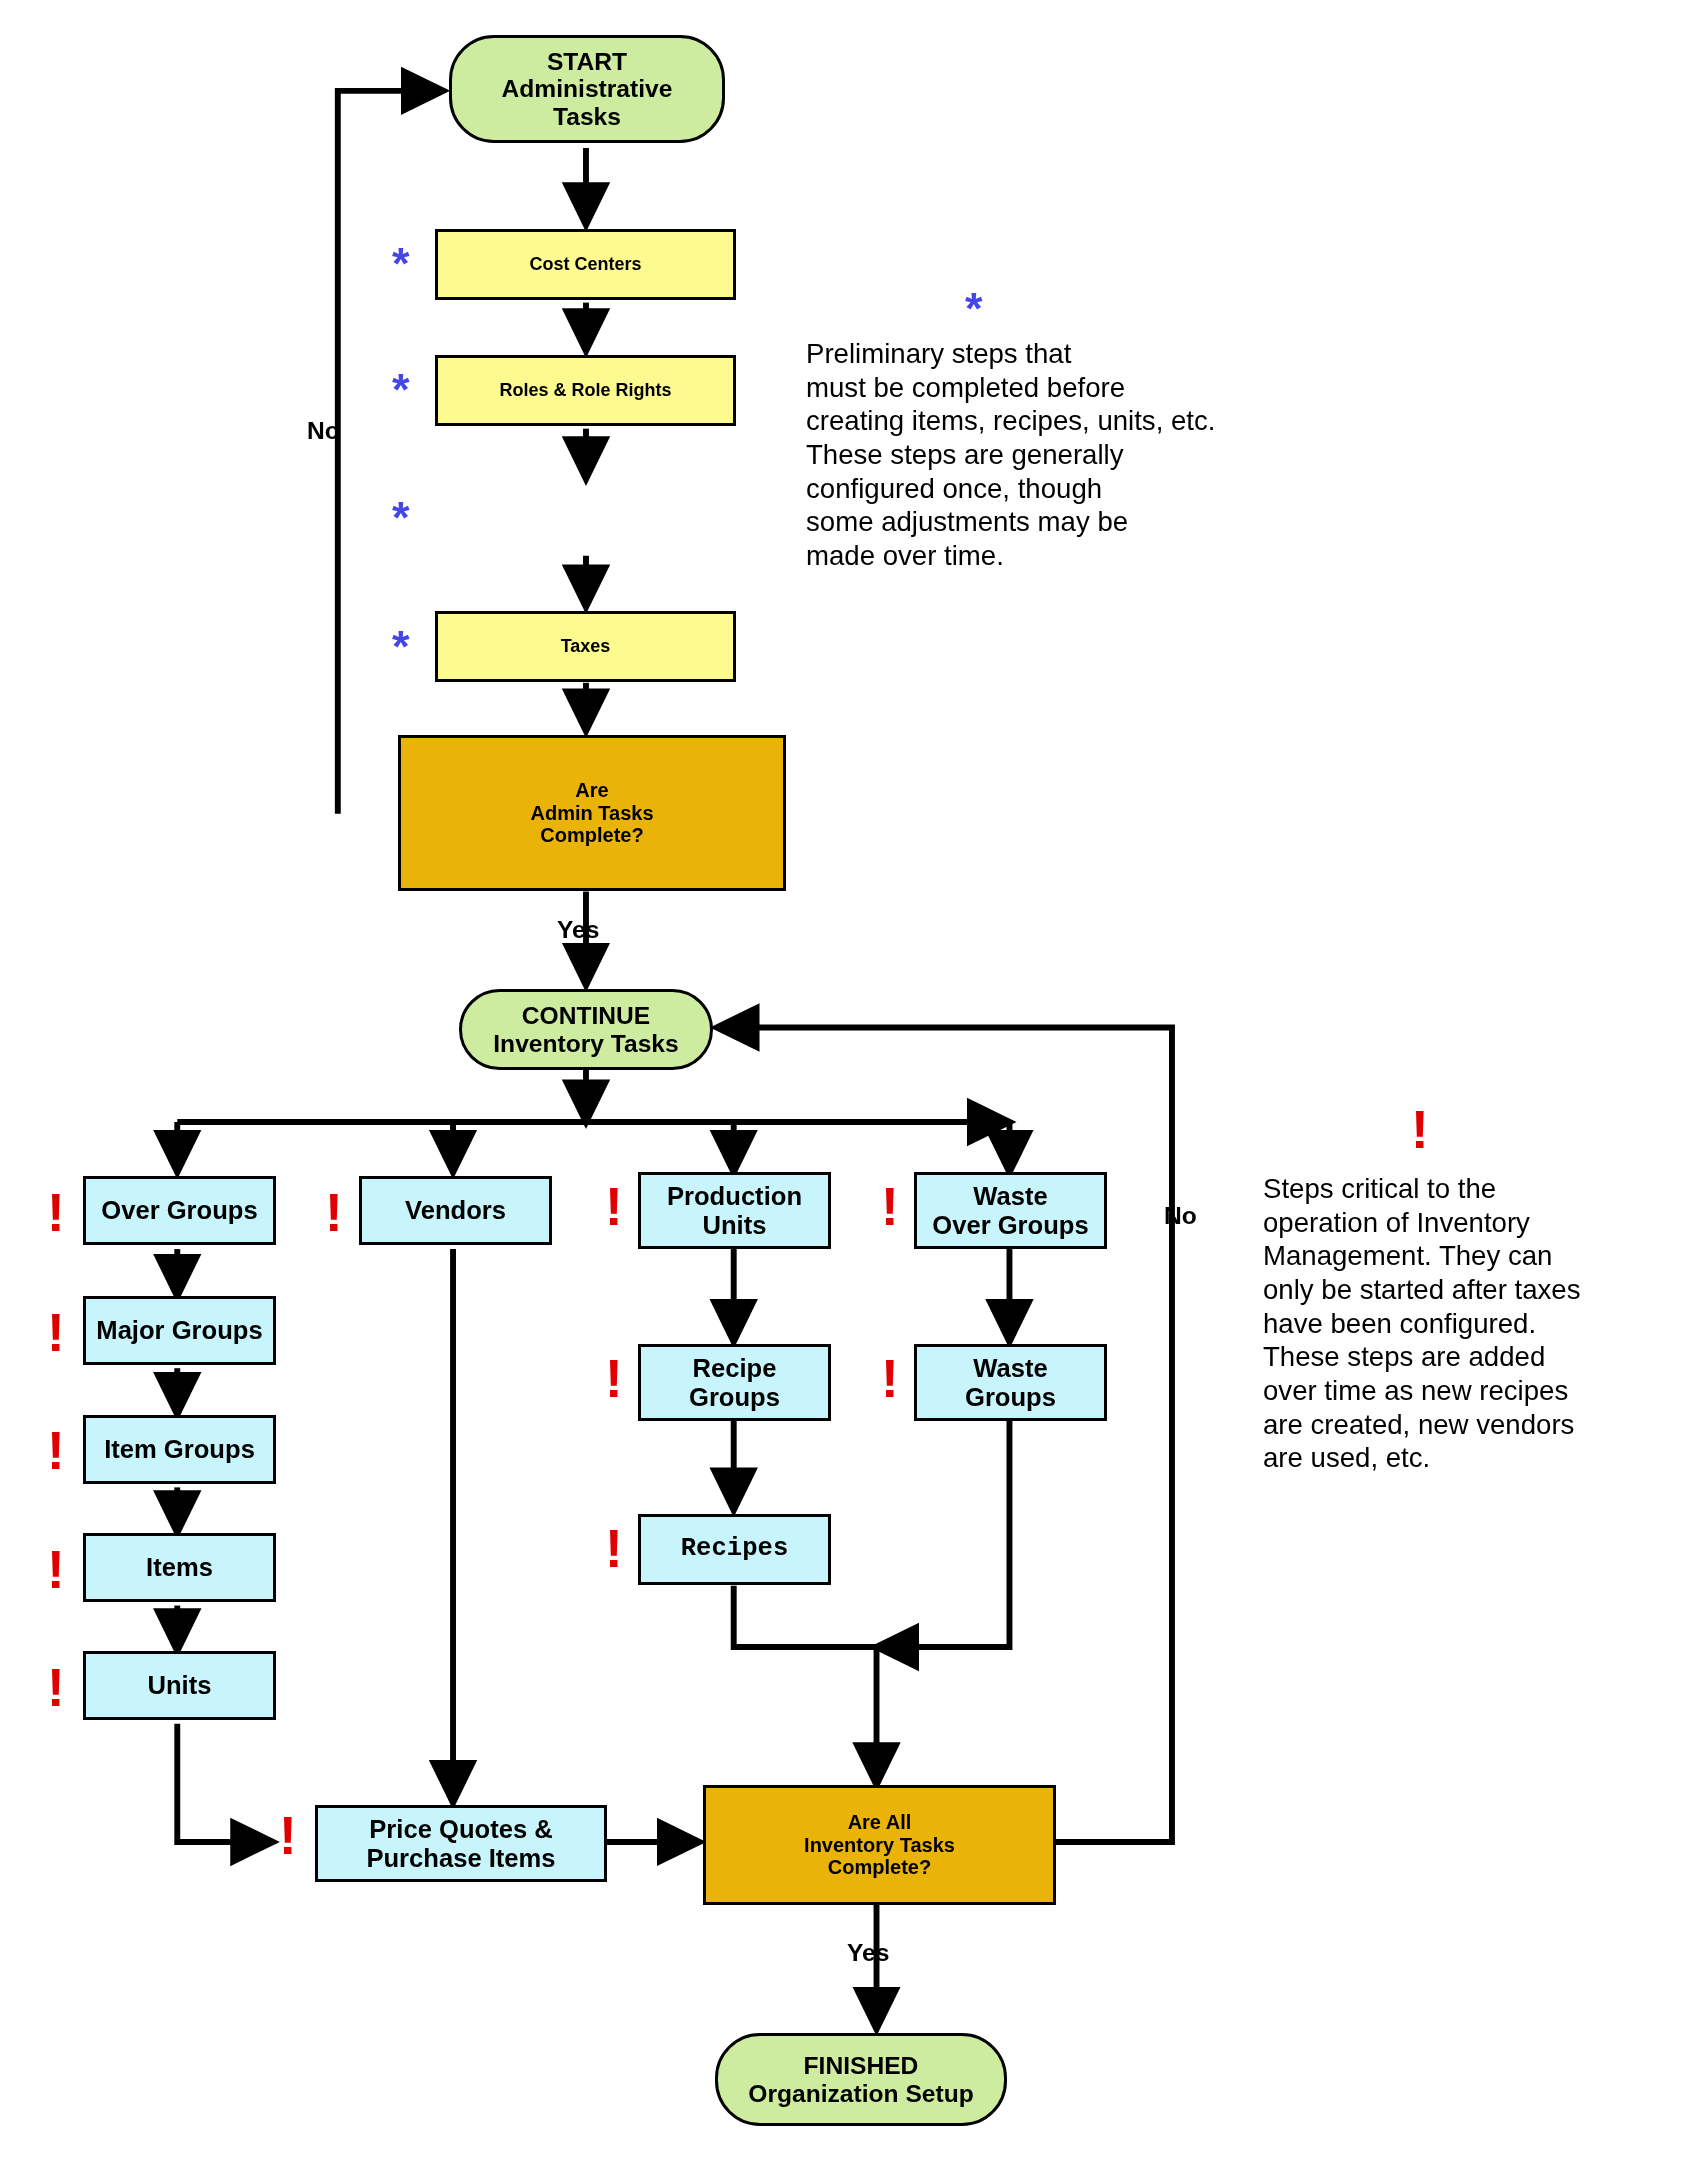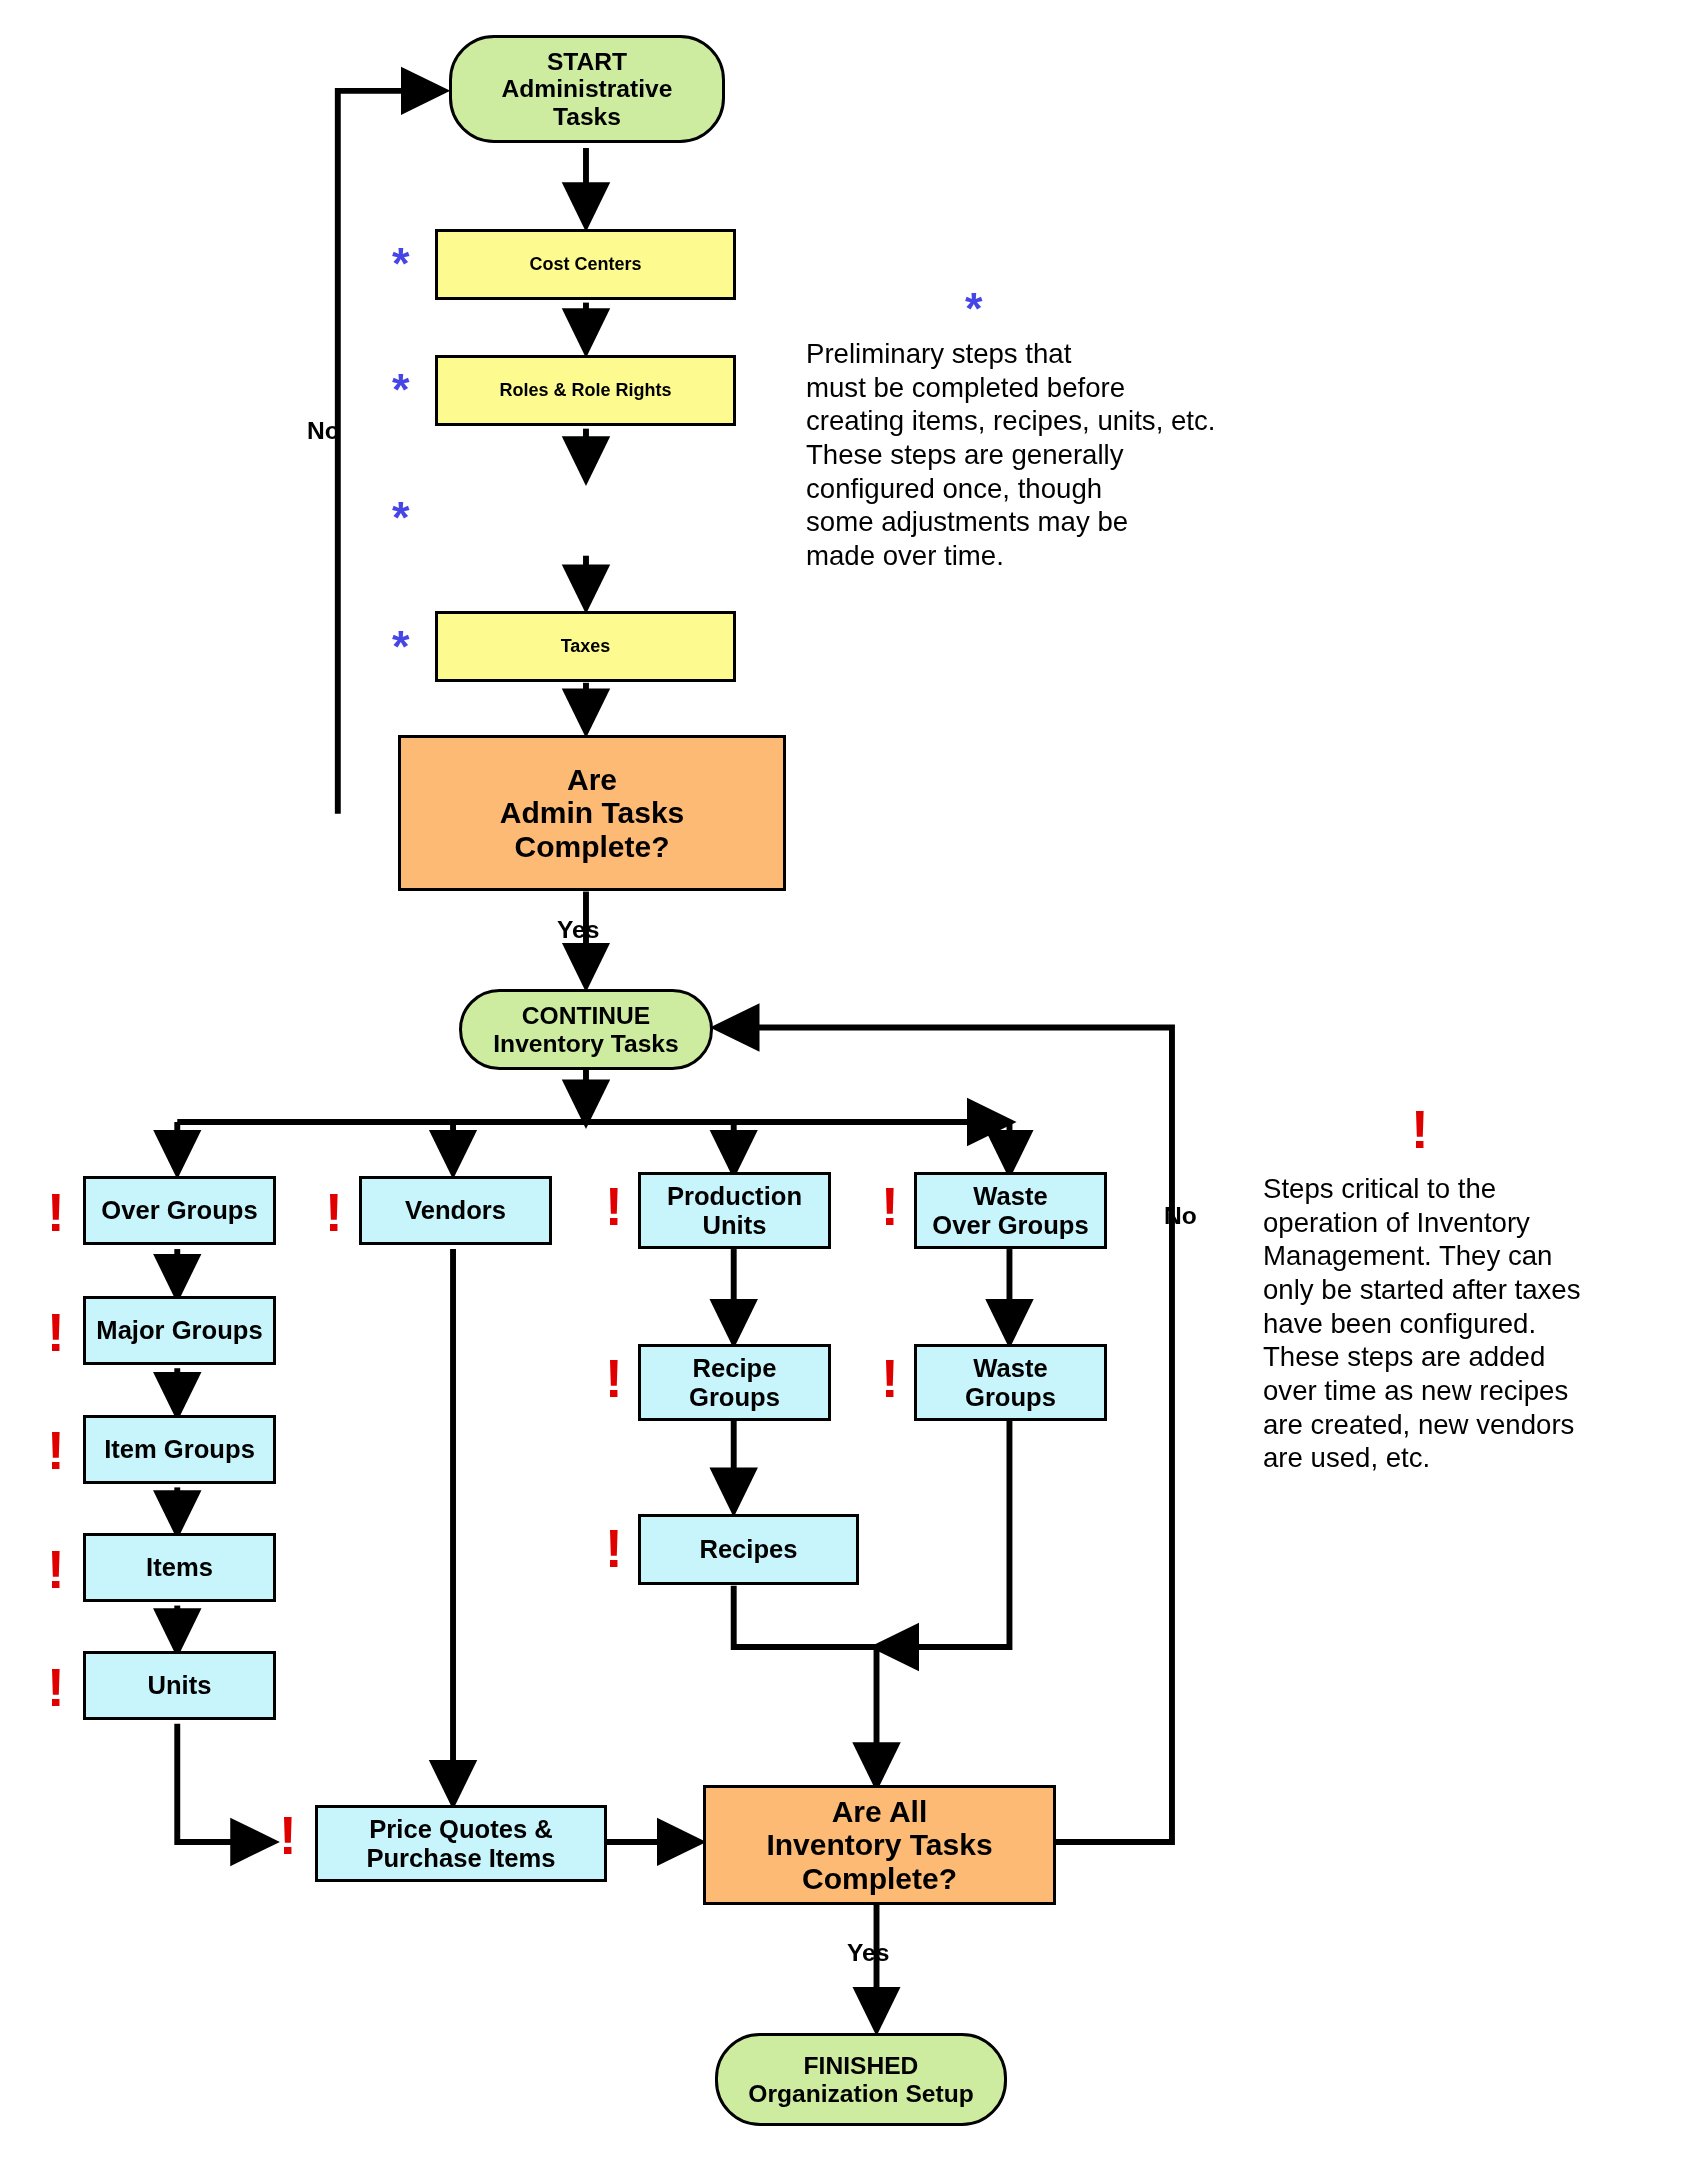--- a/index.html
+++ b/index.html
@@ -47,22 +47,22 @@
     font-size: 18px;
   }
   .proc-cyan {
     background: #c7f5fb;
     font-size: 25.6px;
   }
   .decision {
     background: #f7a košt;
   }
   .decision {
-    background: #fdba74;
-    font-size: 30px;
+    background: #eab308;
+    font-size: 20px;
   }
   .edge-label {
     position: absolute;
     font-size: 24.6px;
     font-weight: bold;
     color: #000000;
     white-space: nowrap;
   }
   .marker {
     position: absolute;
@@ -208,21 +208,21 @@
 
   <span class="marker marker-bang" style="left:605px; top:1180px;">!</span>
   <div class="node proc-cyan" style="left:638px; top:1172px; width:193px; height:77px;">Production
 Units</div>
 
   <span class="marker marker-bang" style="left:605px; top:1352px;">!</span>
   <div class="node proc-cyan" style="left:638px; top:1344px; width:193px; height:77px;">Recipe
 Groups</div>
 
   <span class="marker marker-bang" style="left:605px; top:1522px;">!</span>
-  <div class="node proc-cyan" style="left:638px; top:1514px; width:221px; height:71px;">Recipes</div>
+  <div class="node proc-cyan" style="left:638px; top:1514px; width:193px; height:71px;font-family:Liberation Mono, monospace;">Recipes</div>
 
   <span class="marker marker-bang" style="left:881px; top:1180px;">!</span>
   <div class="node proc-cyan" style="left:914px; top:1172px; width:193px; height:77px;">Waste
 Over Groups</div>
 
   <span class="marker marker-bang" style="left:881px; top:1352px;">!</span>
   <div class="node proc-cyan" style="left:914px; top:1344px; width:193px; height:77px;">Waste
 Groups</div>
 
   <span class="legend-mark marker-bang" style="left:1411px; top:1103px;">!</span>

